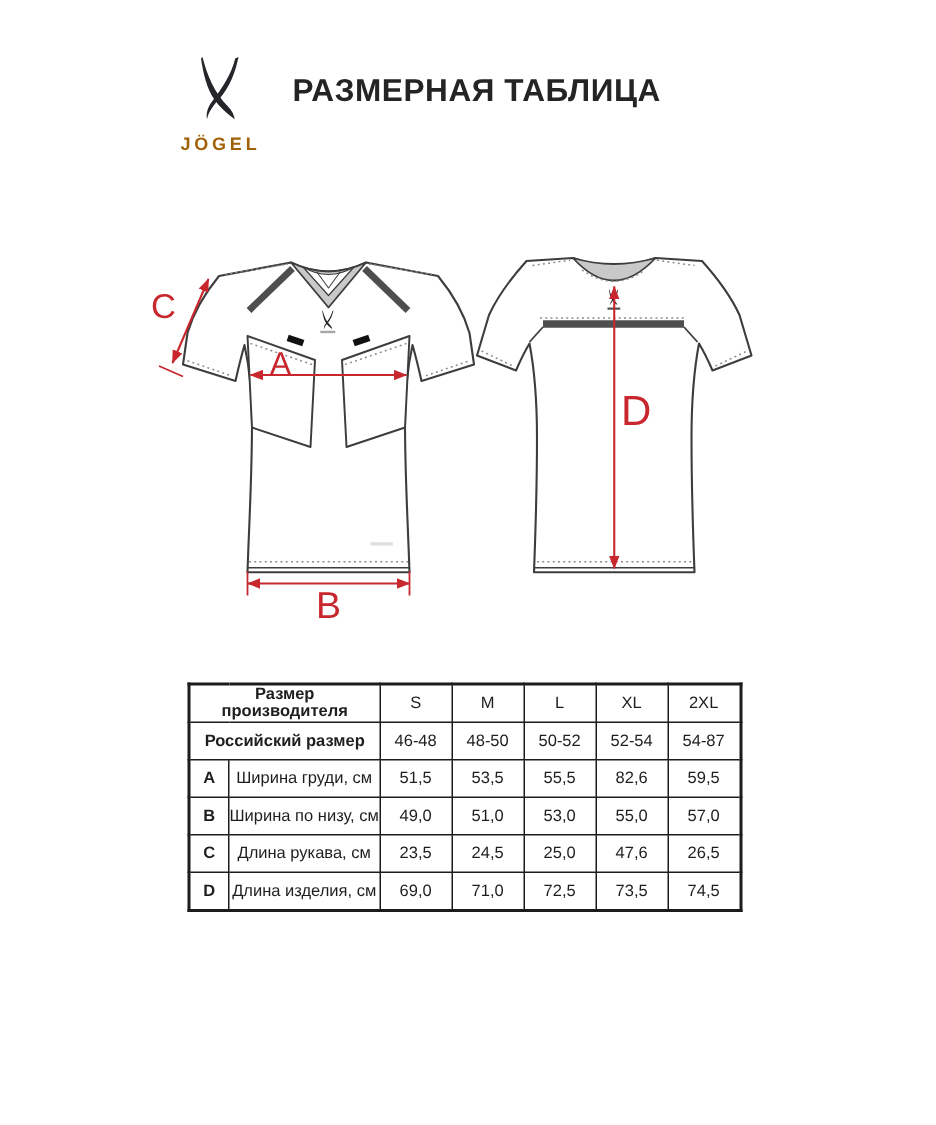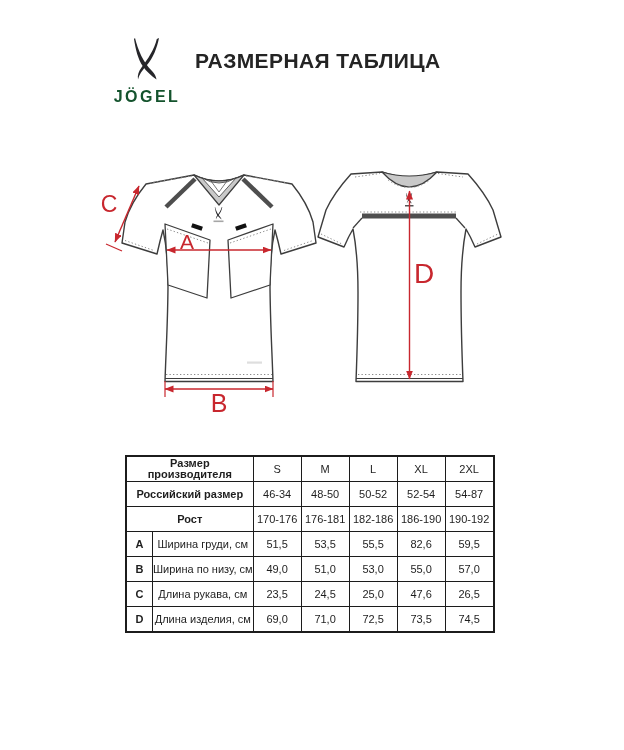--- a/index.html
+++ b/index.html
@@ -1,18 +1,18 @@
 <!DOCTYPE html>
 <html><head>
 <meta charset="utf-8">
 <style>
   html,body{margin:0;padding:0;background:#ffffff;}
   body{width:624px;height:750px;position:relative;font-family:"Liberation Sans",sans-serif;color:#1e1e1e;overflow:hidden;}
   .hdr-logo{position:absolute;left:112px;top:38px;width:70px;text-align:center;}
-  .hdr-logo .brand{display:block;margin-top:4px;font-size:16px;font-weight:bold;letter-spacing:2.5px;color:#14532d;}
+  .hdr-logo .brand{display:block;margin-top:4px;font-size:12px;font-weight:bold;letter-spacing:2.5px;color:#a16207;}
   .page-title{position:absolute;left:195px;top:49px;font-size:21px;font-weight:bold;letter-spacing:0.4px;color:#242424;white-space:nowrap;}
   .diagram{position:absolute;left:60px;top:150px;}
   .size-table-wrap{position:absolute;left:125px;top:455px;}
   table.size-table{border-collapse:collapse;table-layout:fixed;border:2px solid #1c1c1c;}
   table.size-table td{border:1.5px solid #1c1c1c;height:24px;padding:0;text-align:center;font-size:11px;line-height:1;vertical-align:middle;}
   td.c-letter{width:25px;font-weight:bold;}
   td.c-label{width:112px;}
   td.c-val{width:47px;}
   td.hdr-label{font-weight:bold;font-size:11.5px;margin-top:17px;}
   td.m-label{text-align:left;padding-left:8px;}
@@ -119,33 +119,25 @@
         <tr>
     <td class="c-letter c-label hdr-label" colspan="2">Размер производителя</td>
     <td class="c-val">S</td>
     <td class="c-val">M</td>
     <td class="c-val">L</td>
     <td class="c-val">XL</td>
     <td class="c-val">2XL</td>
   </tr>
   <tr>
     <td class="hdr-label" colspan="2">Российский размер</td>
-    <td>46-34</td>
+    <td>46-48</td>
     <td>48-50</td>
     <td>50-52</td>
     <td>52-54</td>
     <td>54-87</td>
-  </tr>
-  <tr>
-    <td class="hdr-label" colspan="2">Рост</td>
-    <td>170-176</td>
-    <td>176-181</td>
-    <td>182-186</td>
-    <td>186-190</td>
-    <td>190-192</td>
   </tr>
   <tr>
     <td class="c-letter">A</td>
     <td class="m-label">Ширина груди, см</td>
     <td>51,5</td>
     <td>53,5</td>
     <td>55,5</td>
     <td>82,6</td>
     <td>59,5</td>
   </tr>

